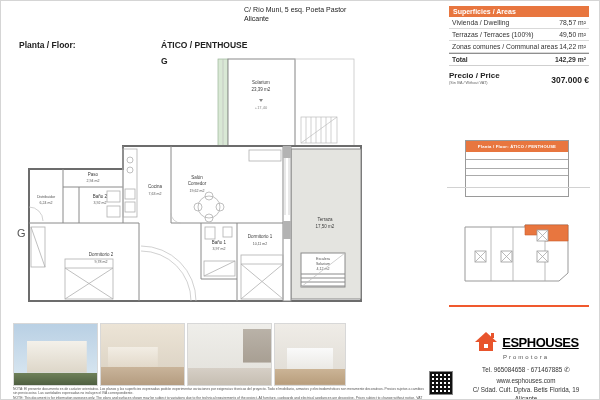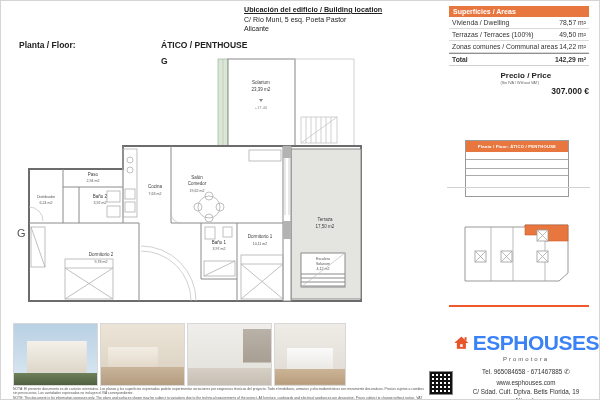--- a/index.html
+++ b/index.html
@@ -18,24 +18,24 @@
 
   
   #areas{left:448px;top:5px;width:140px;border-bottom:1px solid #cfcfcf;font-size:6.8px;}
   #areas .hd{background:var(--orange-mid);color:#fff;font-weight:bold;padding:2px 4px;font-size:7px;}
   .arow{display:flex;justify-content:space-between;padding:2px 3px;border-bottom:1px solid #d9d9d9;}
   .arow.total{border-top:1px solid #8f8f8f;border-bottom:none;font-weight:bold;}
   .arow .v{font-weight:bold;}
   .arow:not(.total) .v{font-weight:normal;}
 
   
-  #price{left:448px;top:70px;width:140px;display:flex;justify-content:flex-end;align-items:flex-start;}
+  #price{left:448px;top:70px;width:140px;display:flex;justify-content:space-between;align-items:flex-start;}
   #price .pl{font-size:8px;font-weight:bold;color:#222;}
   #price .pn{font-size:3.8px;color:#666;margin-top:1px;}
-  #price .pv{font-size:8.5px;font-weight:bold;color:#222;margin-top:15px;}
+  #price .pv{font-size:8.5px;font-weight:bold;color:#222;margin-top:4px;}
 
   
   #stack{left:464px;top:139px;width:104px;height:57px;border:1px solid #9a9a9a;box-sizing:border-box;background:#fff;}
   #stack .sh{height:11px;background:var(--orange-mid);color:#fff;font-size:4.2px;font-weight:bold;
              display:flex;align-items:center;justify-content:center;letter-spacing:.2px;}
   #stack .fl{border-bottom:1px solid #ababab;}
   #longline{left:446px;top:186px;width:143px;height:1px;background:#d2d2d2;}
   #divider{left:448px;top:304px;width:140px;height:2px;background:var(--accent);}
 
   
@@ -73,40 +73,39 @@
   #ph4{left:273px;width:72px;
      background-image:linear-gradient(#cbb496,#b89d7c),linear-gradient(#fafafa,#e8e6e1),linear-gradient(#efece7,#dedad2);
      background-size:100% 26%,66% 40%,100% 100%;background-position:bottom,50% 66%,top;}
 
   
   #qr{left:428px;top:370px;width:22px;height:22px;border:1px solid #888;background:
       repeating-linear-gradient(0deg,#111 0 2px,transparent 2px 4px),
       repeating-linear-gradient(90deg,#111 0 2px,#fff 2px 4px);}
   #brand{left:452px;top:330px;width:146px;text-align:center;}
   #brandrow{display:flex;align-items:center;justify-content:center;gap:3px;}
-  #brandname{font-size:21px;font-weight:bold;color:#3b82f6;letter-spacing:-.5px;}
+  #brandname{font-size:13px;font-weight:bold;color:#000000;letter-spacing:-.5px;text-decoration:underline;}
   #tagline{font-size:6px;color:#555;letter-spacing:2px;margin-top:1px;}
   #contact{font-size:6.3px;color:#333;line-height:1.45;margin-top:5px;}
   #contact .web{margin-top:1px;}
   .wa{font-size:7px;color:#444;}
 
   
   #disc{left:12px;top:386px;width:414px;font-size:3.4px;line-height:1.3;color:#555;}
 </style>
 </head>
 <body>
 
 <div id="page">
 
   <div class="abs spec-row" style="top:39px;">Planta / Floor:</div>
   <div class="abs spec-val" style="top:39px;">ÁTICO / PENTHOUSE</div>
   <div class="abs spec-val" style="top:55px;">G</div>
 
   <div id="loc" class="abs">
-    <div class="t">Ubicación del edificio / Building location</div>
     <div>C/ Río Muni, 5 esq. Poeta Pastor</div>
     <div>Alicante</div>
   </div>
 
   <div id="areas" class="abs">
     <div class="hd">Superficies / Areas</div>
     <div class="arow">
       <span>Vivienda / Dwelling</span>
       <span class="v">78,57 m²</span>
     </div>

